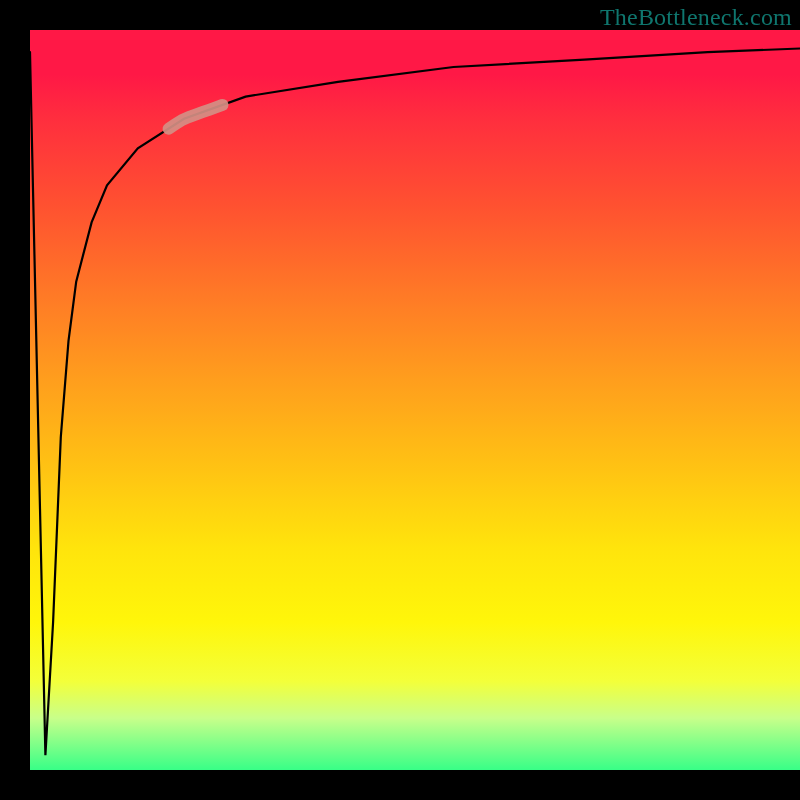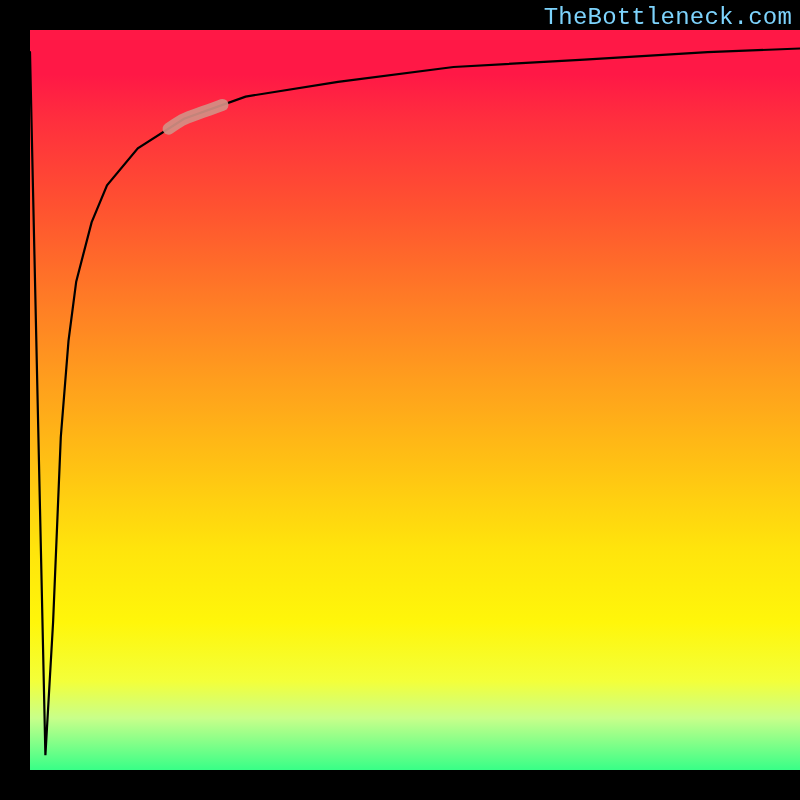--- a/index.html
+++ b/index.html
@@ -12,24 +12,24 @@
   }
   .stage {
     position: relative;
     width: 800px;
     height: 800px;
   }
   .watermark {
     position: absolute;
     top: 4px;
     right: 8px;
-    font-family: Liberation Mono, monospace;
+    font-family: Liberation Serif, serif;
     font-size: 24px;
     font-weight: 500;
-    color: #7dd3fc;
+    color: #0f766e;
     letter-spacing: 0.2px;
     z-index: 40;
   }
   
   .plot {
     position: absolute;
     left: 30px;
     top: 30px;
     width: 770px;   
     height: 740px;  

